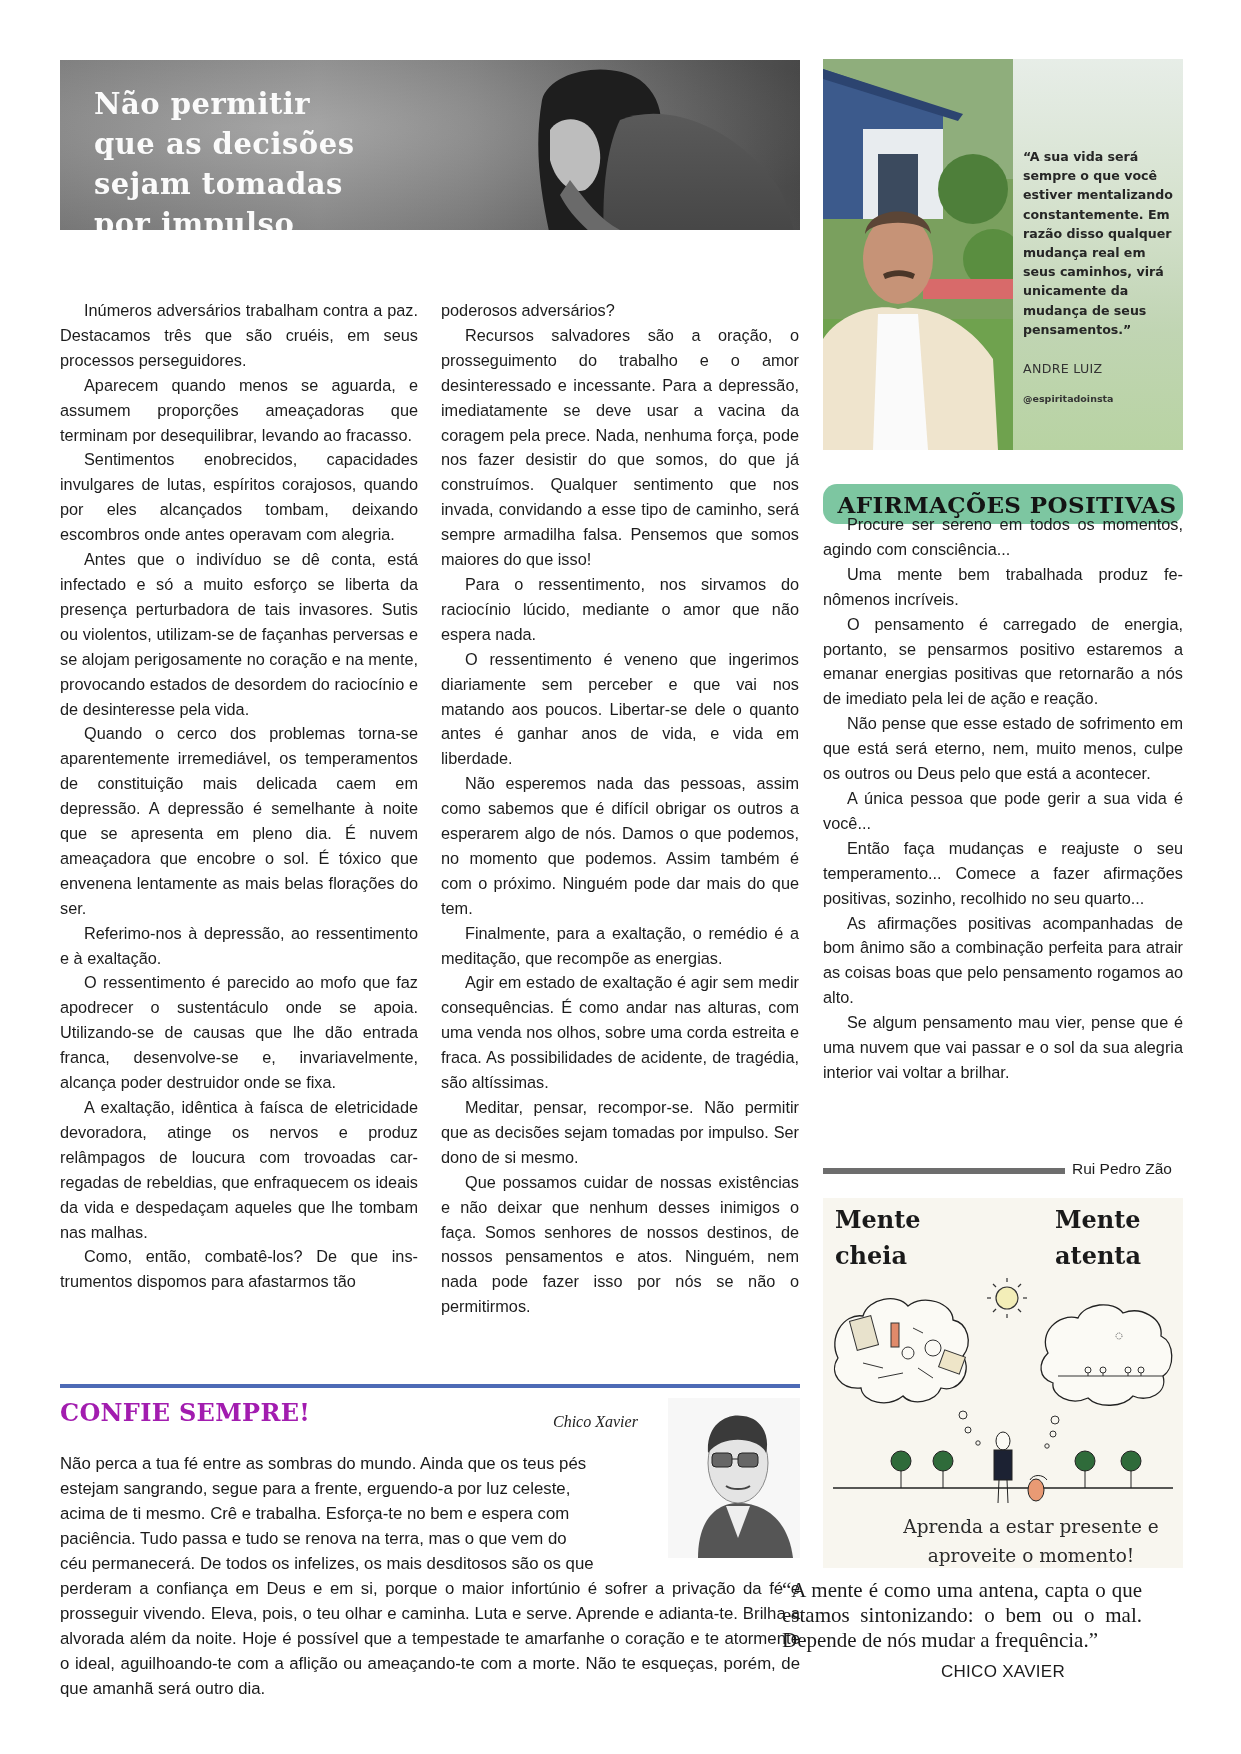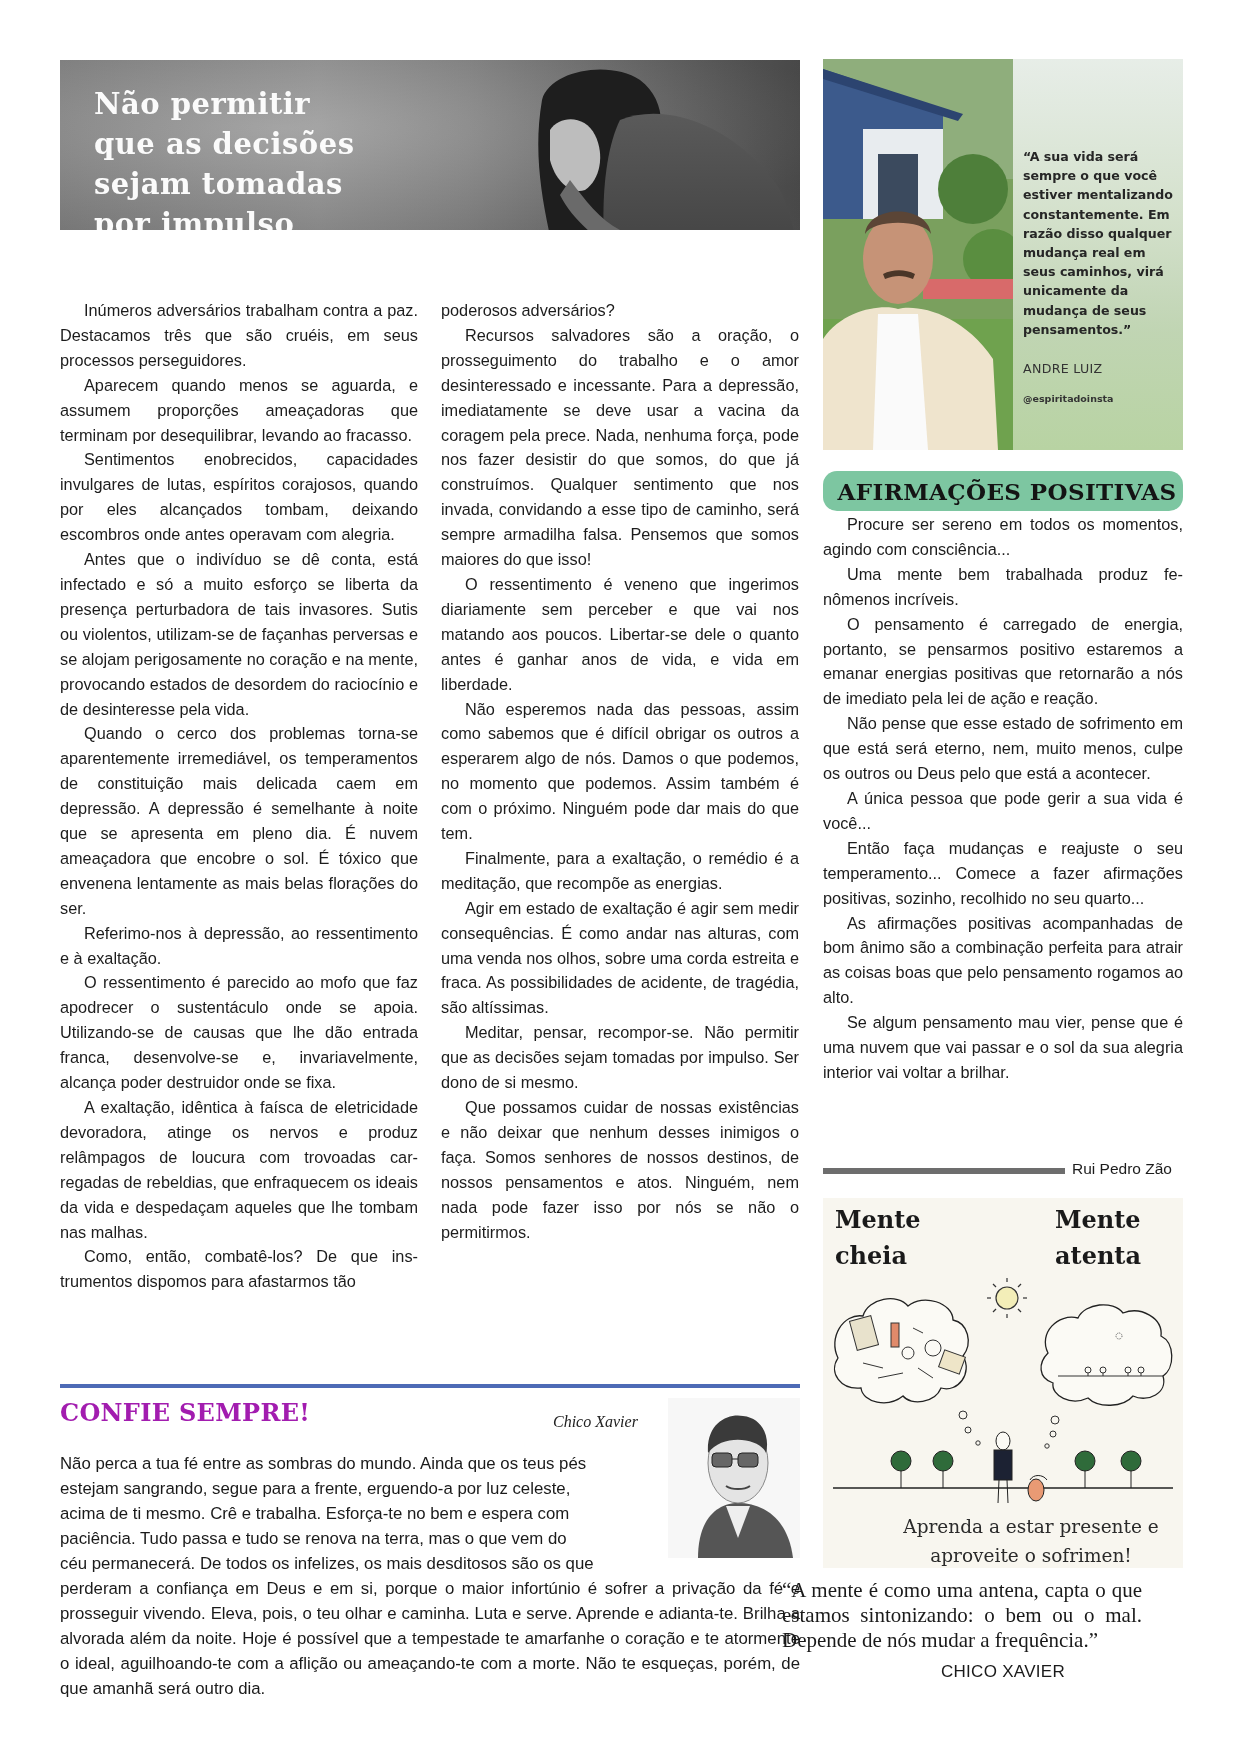--- a/index.html
+++ b/index.html
@@ -27,21 +27,21 @@
     #andre { position: absolute; left: 823px; top: 59px; width: 360px; height: 391px; overflow: hidden;
       background: linear-gradient(180deg, #b7cde0 0%, #9bb38c 40%, #5f8b4a 70%, #7fae5e 100%); }
     #andre .left { position:absolute; left:0; top:0; width:190px; height:391px; }
     #andre .right { position:absolute; left:190px; top:0; width:170px; height:391px;
       background: linear-gradient(180deg, rgba(235,240,232,0.92) 0%, rgba(210,225,200,0.88) 60%, rgba(190,215,170,0.9) 100%); }
     #andre .quote { position:absolute; left:200px; top:88px; width:158px; font-family: "DejaVu Sans", sans-serif;
       font-weight: bold; font-size: 12.6px; line-height: 19.2px; color: #262626; }
     #andre .author { position:absolute; left:200px; top:302px; font-family:"DejaVu Sans", sans-serif; font-size: 12.6px; color:#333; letter-spacing:0.3px; }
     #andre .handle { position:absolute; left:200px; top:334px; font-family:"DejaVu Sans", sans-serif; font-weight:bold; font-size: 9.5px; color:#333; }
 
-    #afirm-header { position:absolute; left:823px; top:471px; width:360px; height:40px; background:#7dc6a1;
+    #afirm-header { position:absolute; left:823px; top:484px; width:360px; height:40px; background:#7dc6a1;
       border-radius: 14px; display:flex; align-items:center; justify-content:center;padding-left:8px; }
     #afirm-header h2 { font-family: "DejaVu Serif", serif; font-weight: bold; font-size: 23px; color:#141414; letter-spacing: 0.4px; }
     #col3 { position:absolute; left:823px; top:512px; width:360px; }
 
     #rui-line { position:absolute; left:823px; top:1168px; width:242px; height:6px; background:#6d6d6d; }
     #rui { position:absolute; left:1072px; top:1160px; font-size:15.5px; color:#1c1c1c; }
 
     #mind { position:absolute; left:823px; top:1198px; width:360px; height:370px; background:#f8f6ef; overflow:hidden; }
     #mind .t { position:absolute; font-family:"DejaVu Serif", serif; font-weight:bold; font-size:24px; line-height:36px; color:#1a1a1a; text-align:left; }
     #mind .caption { position:absolute; left:0; width:416px; top:314px; text-align:center; font-family:"DejaVu Serif", serif; font-size:18.5px; line-height:29px; color:#2a2a2a; }
@@ -91,20 +91,21 @@
   <p>Quando o cerco dos problemas torna-se aparentemente irremediável, os tempera­mentos de constituição mais delicada caem em depressão. A depressão é semelhante à noite que se apresenta em pleno dia.  É nuvem ameaçadora que encobre o sol. É tóxico que envenena lentamente as mais belas florações do ser.</p>
   <p>Referimo-nos à depressão, ao ressenti­mento e à exaltação.</p>
   <p>O ressentimento é parecido ao mofo que faz apodrecer o sustentáculo onde se apoia. Utilizando-se de causas que lhe dão entra­da franca, desenvolve-se e, invariavelmen­te, alcança poder destruidor onde se fixa.</p>
   <p>A exaltação, idêntica à faísca de eletrici­dade devoradora, atinge os nervos e produz relâmpagos de loucura com trovoadas car­regadas de rebeldias, que enfraquecem os ideais da vida e despedaçam aqueles que lhe tombam nas malhas.</p>
   <p>Como, então, combatê-los? De que ins­trumentos dispomos para afastarmos tão</p>
 </div>
 
 <div id="col2" class="body-text">
   <p class="noindent">poderosos adversários?</p>
   <p>Recursos salvadores são a oração, o prosseguimento do trabalho e o amor desinteressado e incessante. Para a de­pressão, imediatamente se deve usar a vacina da coragem pela prece. Nada, nenhuma força, pode nos fazer desistir do que somos, do que já construímos. Qualquer sentimento que nos invada, con­vidando a esse tipo de caminho, será sem­pre armadilha falsa. Pensemos que somos maiores do que isso!</p>
+  <p>Para o ressentimento, nos sirvamos do raciocínio lúcido, mediante o amor que não espera nada.</p>
   <p>O ressentimento é veneno que ingeri­mos diariamente sem perceber e que vai nos matando aos poucos. Libertar-se dele o quanto antes é ganhar anos de vida, e vida em liberdade.</p>
   <p>Não esperemos nada das pessoas, assim como sabemos que é difícil obri­gar os outros a esperarem algo de nós. Damos o que podemos, no momento que podemos. Assim também é com o próximo. Ninguém pode dar mais do que tem.</p>
   <p>Finalmente, para a exaltação, o remédio é a meditação, que recompõe as energias.</p>
   <p>Agir em estado de exaltação é agir sem medir consequências. É como andar nas al­turas, com uma venda nos olhos, sobre uma corda estreita e fraca. As possibilidades de acidente, de tragédia, são altíssimas.</p>
   <p>Meditar, pensar, recompor-se. Não per­mitir que as decisões sejam tomadas por impulso. Ser dono de si mesmo.</p>
   <p>Que possamos cuidar de nossas exis­tências e não deixar que nenhum desses inimigos o faça. Somos senhores de nossos destinos, de nossos pensamentos e atos. Ninguém, nem nada pode fazer isso por nós se não o permitirmos.</p>
 </div>
 
 <div id="andre">
   <svg class="left" viewBox="0 0 190 391">
@@ -218,21 +219,21 @@
       <line x1="176" y1="202" x2="175" y2="225" stroke="#222"></line>
         <line x1="184" y1="202" x2="185" y2="225" stroke="#222"></line>
     </g>
     <g>
       <ellipse cx="213" cy="212" rx="8" ry="11" fill="#e99a74" stroke="#222"></ellipse>
       <path d="M207 202 C210 196, 220 196, 224 202" fill="none" stroke="#222"></path>
     </g>
   </svg>
   <div class="caption">
     <span>Aprenda a estar presente e</span><br>
-    <span>aproveite o sofrimen!</span>
+    <span>aproveite o momento!</span>
   </div>
 </div>
 
 <div id="chico-quote">“A mente é como uma antena, capta o que estamos sintonizando: o bem ou o mal. Depende de nós mudar a frequência.”</div>
 <div id="chico-sign">CHICO XAVIER</div>
 
 <div id="blue-line"></div>
 <div id="confie-title">CONFIE SEMPRE!</div>
 <div id="confie-author">Chico Xavier</div>
 <svg id="chico-portrait" viewBox="0 0 132 160">

